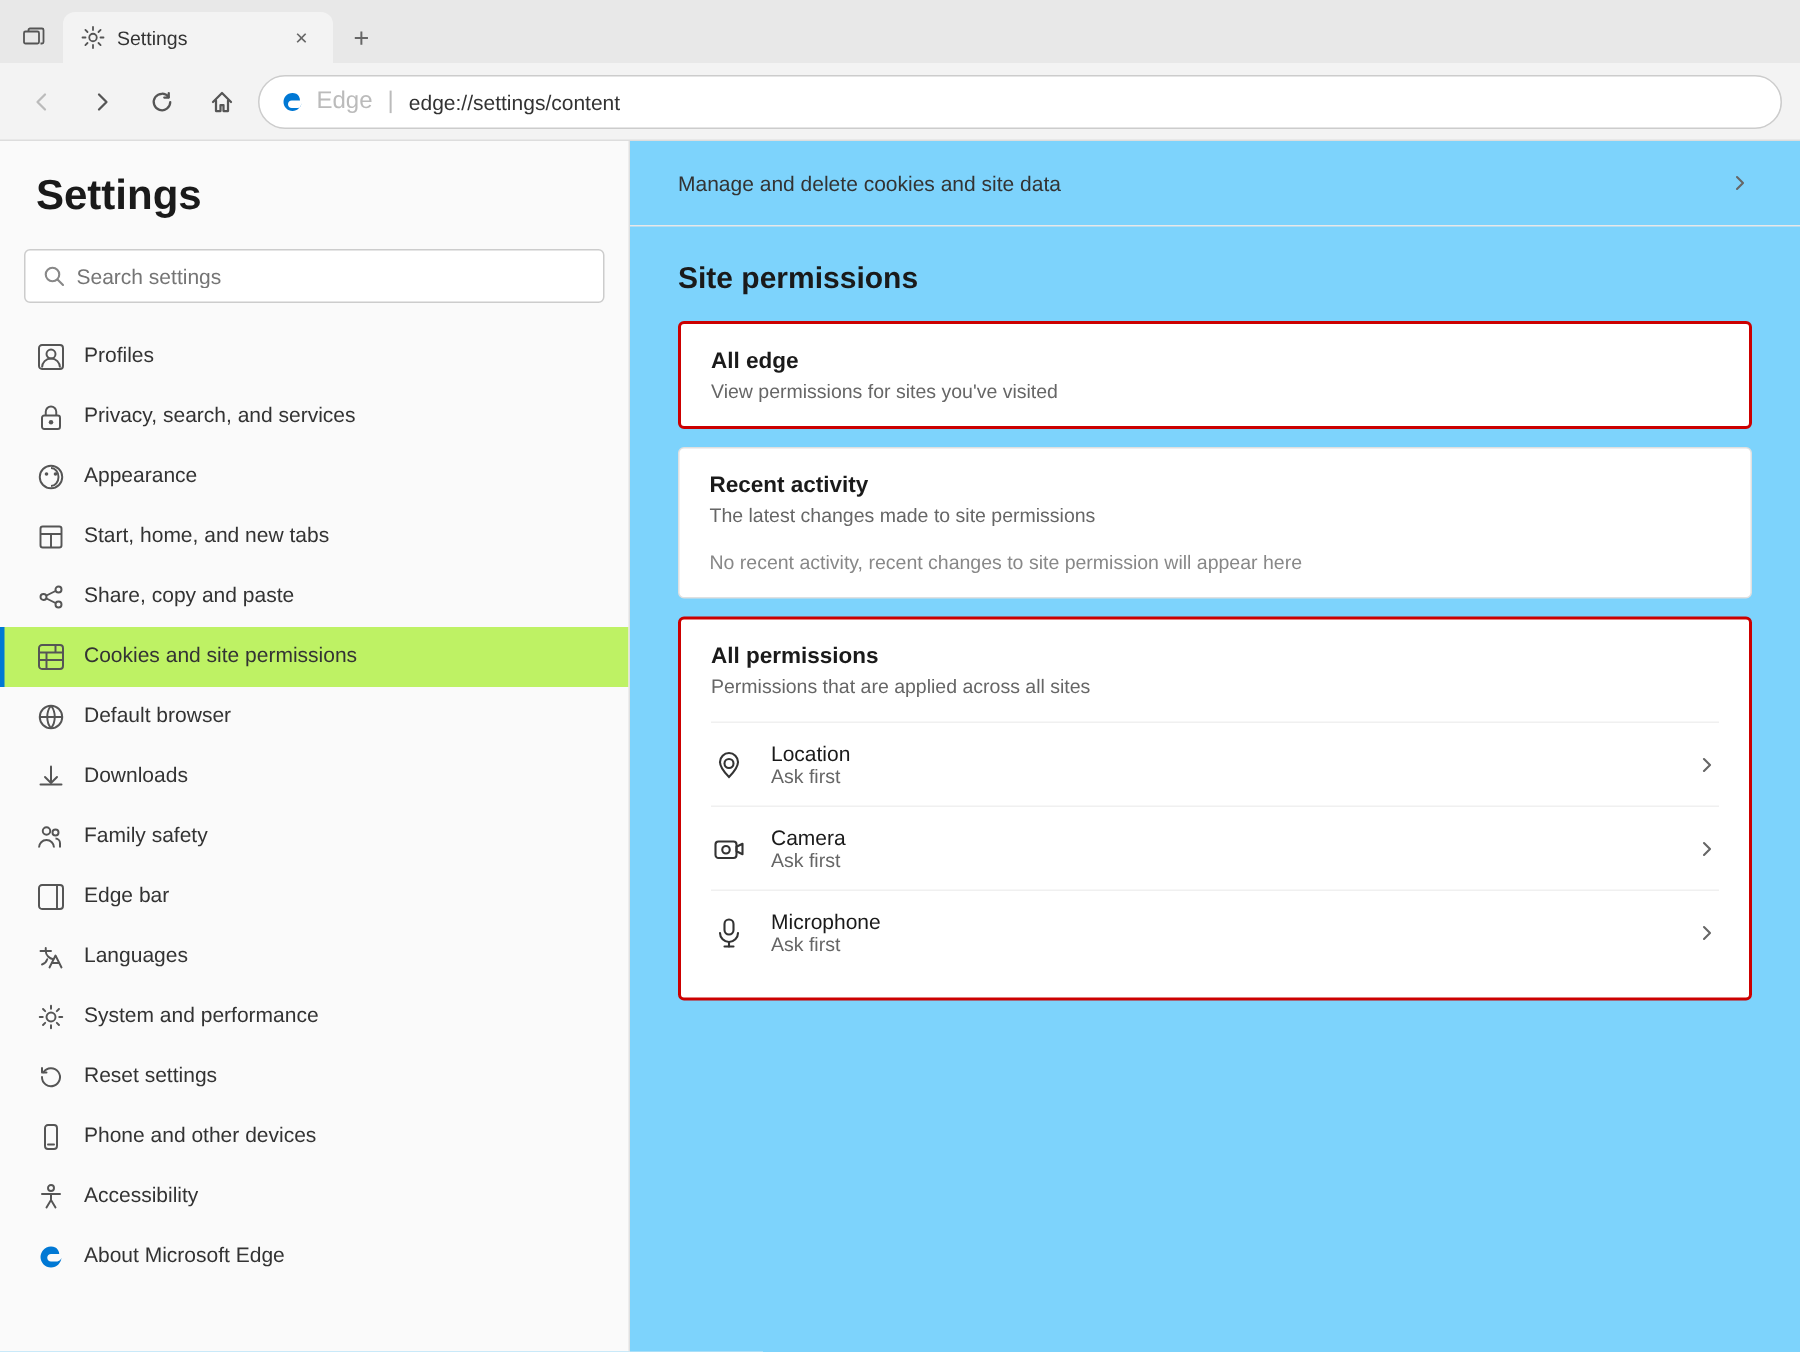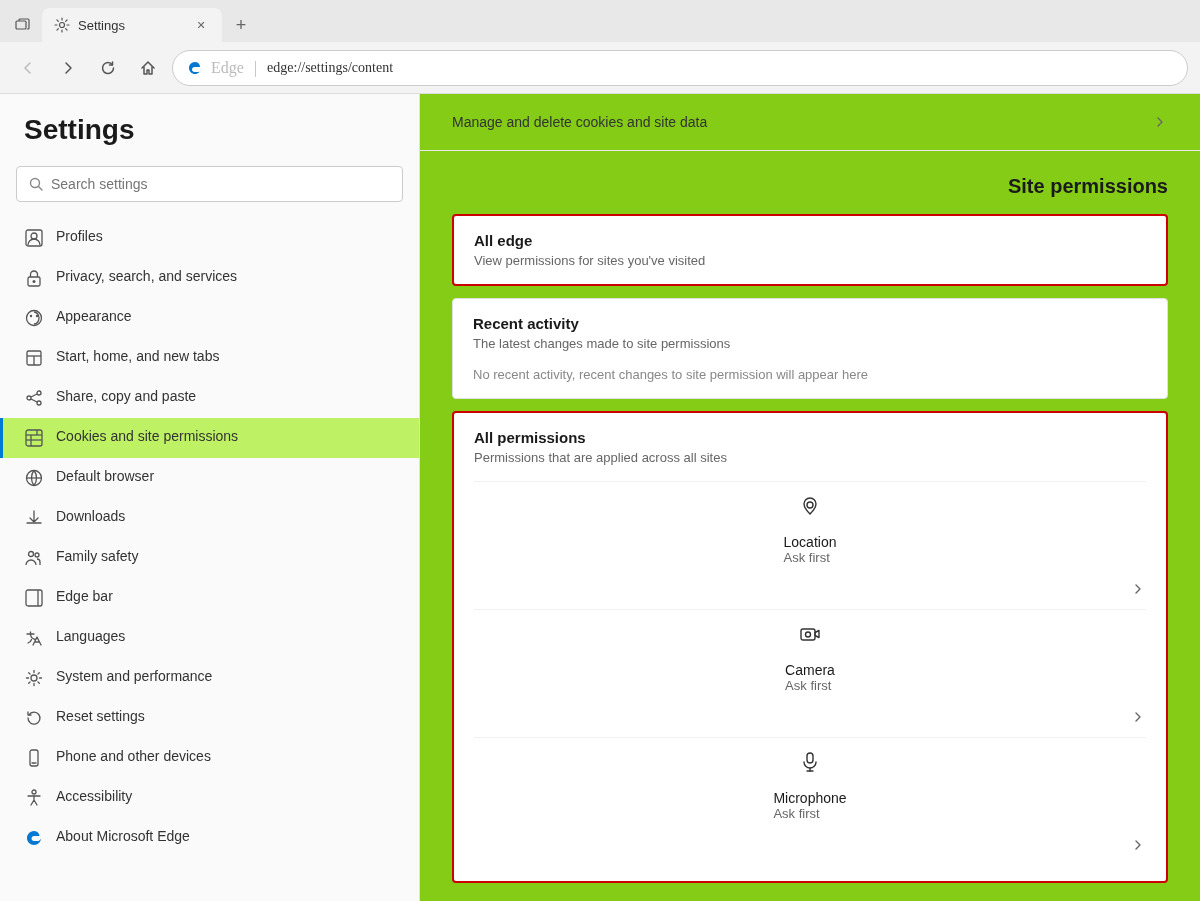--- a/index.html
+++ b/index.html
@@ -11,67 +11,67 @@
     .tab-window-btn { width: 30px; height: 30px; display: flex; align-items: center; justify-content: center; cursor: pointer; border-radius: 4px; }
     .tab { display: flex; align-items: center; background: #f3f3f3; border-radius: 8px 8px 0 0; padding: 0 12px; height: 34px; gap: 8px; min-width: 180px; }
     .tab-icon { width: 16px; height: 16px; }
     .tab-title { font-size: 13px; color: #333; flex: 1; }
     .tab-close { width: 18px; height: 18px; border-radius: 50%; display: flex; align-items: center; justify-content: center; cursor: pointer; font-size: 11px; color: #666; }
     .new-tab-btn { width: 30px; height: 30px; display: flex; align-items: center; justify-content: center; cursor: pointer; font-size: 18px; color: #666; border-radius: 4px; }
 
     .nav-bar { display: flex; align-items: center; height: 52px; padding: 0 12px; background: #f3f3f3; gap: 8px; border-bottom: 1px solid #ddd; }
     .nav-btn { width: 32px; height: 32px; display: flex; align-items: center; justify-content: center; cursor: pointer; border-radius: 4px; color: #555; font-size: 16px; }
     .nav-btn.disabled { color: #bbb; cursor: default; }
-    .address-bar { flex: 1; display: flex; align-items: center; background: white; border: 1px solid #ccc; border-radius: 20px; height: 36px; padding: 0 14px; gap: 8px; font-family: Liberation Serif, serif; }
+    .address-bar { flex: 1; display: flex; align-items: center; background: white; border: 1px solid #ccc; border-radius: 20px; height: 36px; padding: 0 14px; gap: 8px; }
     .address-edge-icon { color: #0078d4; font-size: 14px; font-weight: bold; }
     .address-divider { color: #bbb; font-size: 16px; }
     .address-text { font-size: 14px; color: #333; flex: 1; }
 
     
     .main-layout { display: flex; height: calc(901px - 94px); }
 
     
     .sidebar { width: 420px; background: #fafafa; border-right: 1px solid #e0e0e0; padding: 20px 0; overflow-y: auto; flex-shrink: 0; }
     .sidebar-title { font-size: 28px; font-weight: 600; color: #1a1a1a; padding: 0 24px 20px 24px; }
     .search-box { margin: 0 16px 16px 16px; display: flex; align-items: center; background: white; border: 1px solid #ccc; border-radius: 4px; padding: 0 12px; height: 36px; gap: 8px; }
     .search-box input { border: none; outline: none; font-size: 14px; color: #555; flex: 1; background: transparent; }
 
     .nav-item { display: flex; align-items: flex-start; padding: 10px 24px; cursor: pointer; gap: 12px; font-size: 14px; color: #333; position: relative; }
     .nav-item.active { background: #bef264; border-left: 3px solid #0078d4; padding-left: 21px; }
     .nav-item .icon { width: 20px; height: 20px; display: flex; align-items: center; justify-content: center; flex-shrink: 0; }
 
     
-    .content { flex: 1; background: #84cc16; overflow-y: auto; padding: 0; }
+    .content { flex: 1; background: #7dd3fc; overflow-y: auto; padding: 0; }
 
     
     .manage-cookies-item { display: flex; align-items: center; padding: 20px 32px; border-bottom: 1px solid #e8e8e8; cursor: pointer; }
     .manage-cookies-text { font-size: 14px; color: #333; }
     .manage-cookies-arrow { margin-left: auto; color: #666; }
 
-    .section-title { font-size: 20px; font-weight: 600; color: #1a1a1a; padding: 24px 32px 16px 32px; text-align: right; }
+    .section-title { font-size: 20px; font-weight: 600; color: #1a1a1a; padding: 24px 32px 16px 32px; }
 
     
     .card { margin: 0 32px 12px 32px; border: 1px solid #e0e0e0; border-radius: 4px; padding: 16px 20px; cursor: pointer; background: white; }
     .card.highlighted { border: 2px solid #cc0000; }
     .card-title { font-size: 15px; font-weight: 600; color: #1a1a1a; margin-bottom: 4px; }
     .card-subtitle { font-size: 13px; color: #666; }
 
     
     .recent-activity-card { margin: 0 32px 12px 32px; border: 1px solid #e0e0e0; border-radius: 4px; background: white; }
     .recent-activity-header { padding: 16px 20px 8px 20px; }
     .recent-activity-title { font-size: 15px; font-weight: 600; color: #1a1a1a; margin-bottom: 4px; }
     .recent-activity-subtitle { font-size: 13px; color: #666; }
     .recent-activity-watermark { text-align: center; padding: 8px; color: #aad4e8; font-size: 13px; font-weight: 600; letter-spacing: 2px; text-transform: uppercase; }
     .recent-activity-empty { padding: 8px 20px 16px 20px; font-size: 13px; color: #888; }
 
     
     .all-permissions-card { margin: 0 32px 0 32px; border: 2px solid #cc0000; border-radius: 4px; background: white; padding: 16px 20px; }
     .all-permissions-title { font-size: 15px; font-weight: 600; color: #1a1a1a; margin-bottom: 4px; }
     .all-permissions-subtitle { font-size: 13px; color: #666; margin-bottom: 16px; }
-    .permission-item { display: flex; align-items: center; padding: 12px 0; border-top: 1px solid #f0f0f0; gap: 16px; cursor: pointer; flex-direction: column; }
+    .permission-item { display: flex; align-items: center; padding: 12px 0; border-top: 1px solid #f0f0f0; gap: 16px; cursor: pointer; }
     .permission-icon { width: 24px; height: 24px; display: flex; align-items: center; justify-content: center; flex-shrink: 0; }
     .permission-name { font-size: 14px; font-weight: 500; color: #1a1a1a; }
     .permission-status { font-size: 13px; color: #666; }
 
     
     svg { display: block; }
   </style>
 </head>
 <body>
 

